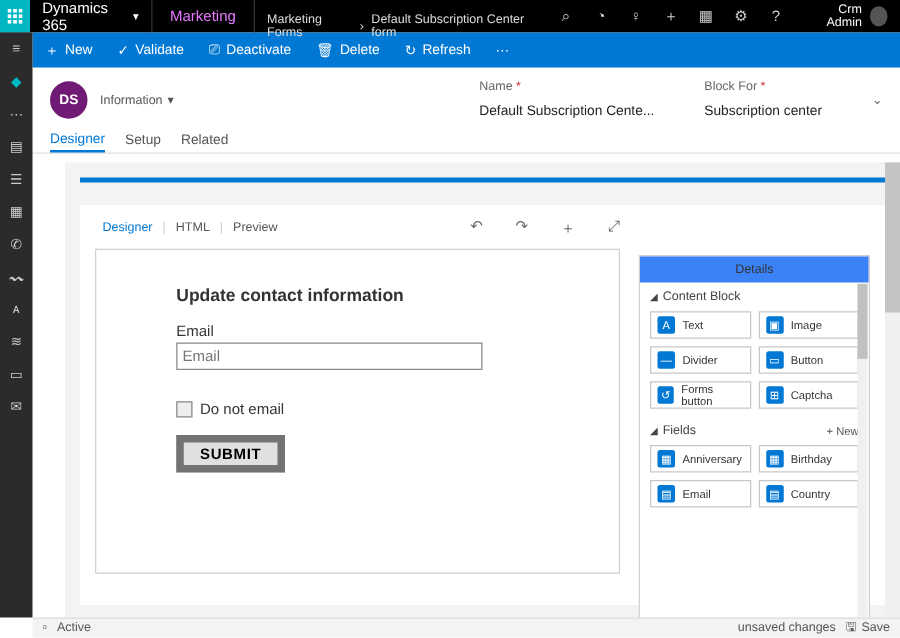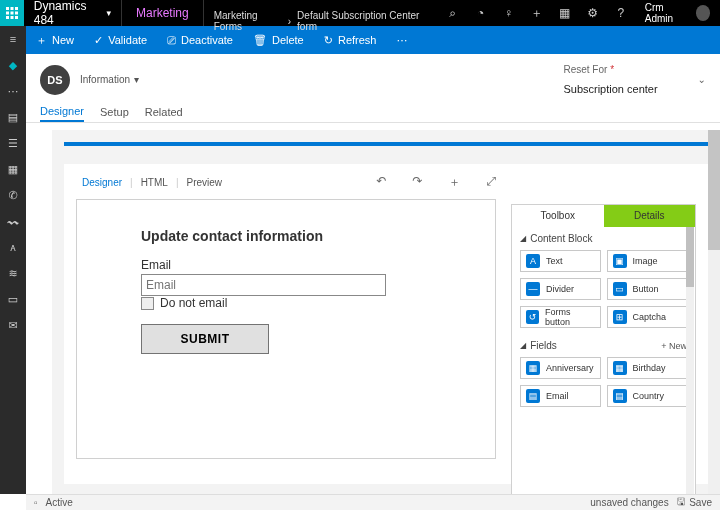--- a/index.html
+++ b/index.html
@@ -8,37 +8,37 @@
 
 .topbar { height: 26px; background: #000; color: #fff; display: flex; align-items: center; }
 .topbar .waffle { width: 26px; height: 26px; background: #00b7c3; display: flex; align-items: center; justify-content: center; }
 .topbar .brand { padding: 0 10px; font-size: 12px; display: flex; align-items: center; gap: 4px; }
 .topbar .brand .chev { font-size: 9px; }
 .topbar .appname { padding: 0 14px; height: 100%; display: flex; align-items: center; color: #e879ff; border-left: 1px solid #333; border-right: 1px solid #333; font-size: 12px; }
 .topbar .breadcrumb { padding: 0 10px; font-size: 10px; color: #ddd; display: flex; align-items: center; gap: 6px; margin-top: 16px; }
 .topbar .spacer { flex: 1; }
 .topbar .icons { display: flex; height: 100%; }
 .topbar .tbicon { width: 28px; display: flex; align-items: center; justify-content: center; font-size: 12px; color: #ccc; }
-.topbar .user { padding: 0 10px; display: flex; align-items: center; gap: 6px; font-size: 10px; }
+.topbar .user { padding: 0 10px; display: flex; align-items: center; gap: 6px; font-size: 10px; text-align: right; }
 .topbar .avatar { width: 16px; height: 16px; border-radius: 50%; background: #555; }
 
 
 .cmdbar { height: 28px; background: #0078d4; color: #fff; display: flex; align-items: center; margin-left: 26px; }
 .cmdbar .cmd { display: flex; align-items: center; gap: 5px; padding: 0 10px; font-size: 11px; cursor: pointer; }
 .cmdbar .cmd .ic { font-size: 11px; }
 .cmdbar .more { padding: 0 10px; }
 
 
 .leftrail { position: absolute; left: 0; top: 26px; bottom: 16px; width: 26px; background: #2b2b2b; display: flex; flex-direction: column; }
 .leftrail .rb { width: 26px; height: 26px; display: flex; align-items: center; justify-content: center; color: #ccc; font-size: 11px; cursor: pointer; }
 .leftrail .rb.sel { color: #00b7c3; }
 
 
 .hdr { margin-left: 26px; padding: 10px 14px 6px 14px; display: flex; align-items: center; gap: 10px; }
-.hdr .badge { width: 30px; height: 30px; border-radius: 50%; background: #404040; color: #fff; display: flex; align-items: center; justify-content: center; font-weight: 600; font-size: 11px; }
+.hdr .badge { width: 30px; height: 30px; border-radius: 50%; background: #701a75; color: #fff; display: flex; align-items: center; justify-content: center; font-weight: 600; font-size: 11px; }
 .hdr .titleblk .sub { font-size: 10px; color: #555; display: flex; align-items: flex-end; gap: 4px; }
 .hdr .titleblk .main { font-size: 14px; color: #222; }
 .hdr .fields { margin-left: auto; display: flex; gap: 40px; padding-right: 30px; }
 .hdr .fld .lbl { font-size: 10px; color: #666; }
 .hdr .fld .lbl .req { color: #d13438; }
 .hdr .fld .val { font-size: 11px; color: #222; margin-top: 8px; }
 .hdr .expand { color: #666; font-size: 10px; align-self: center; cursor:pointer; }
 
 
 .tabs { margin-left: 26px; padding: 0 14px; display: flex; gap: 16px; height: 22px; align-items: center; border-bottom: 1px solid #e0e0e0; }
@@ -53,28 +53,28 @@
 .editor-tabs .etab { padding: 2px 6px; cursor: pointer; }
 .editor-tabs .etab.active { color: #0078d4; }
 .editor-tabs .sep { color: #ccc; }
 .editor-tabs .tools { margin-left: auto; display: flex; gap: 26px; color: #666; font-size: 12px; padding-right: 200px; }
 .editor-tabs .tools span { cursor: pointer; }
 
 .pagecanvas { border: 1px solid #d0d0d0; margin-top: 8px; padding: 28px 64px; height: 260px; width: 420px; }
 .pagecanvas h2 { font-size: 14px; font-weight: 700; margin-bottom: 14px; }
 .pagecanvas .flabel { font-size: 12px; margin-bottom: 2px; }
 .pagecanvas input[type=text] { width: 245px; height: 22px; border: 1px solid #888; padding: 2px 4px; font-size: 12px; color: #888; }
-.pagecanvas .chkrow { display: flex; align-items: center; gap: 6px; font-size: 12px; }
+.pagecanvas .chkrow { margin-top: 24px; display: flex; align-items: center; gap: 6px; font-size: 12px; }
 .pagecanvas .chk { width: 13px; height: 13px; border: 1px solid #888; background: #eee; }
-.pagecanvas .submit { margin-top: 14px; width: 128px; height: 30px; background: #e0e0e0; border: 1px solid #737373; font-size: 12px; font-weight: 700; letter-spacing: 0.5px; cursor: pointer; }
+.pagecanvas .submit { margin-top: 14px; width: 87px; height: 30px; background: #e0e0e0; border: 6px solid #737373; font-size: 12px; font-weight: 700; letter-spacing: 0.5px; cursor: pointer; }
 
 
 .toolbox { position: absolute; top: 40px; right: 12px; width: 185px; border: 1px solid #d0d0d0; background: #fff; height: 300px; overflow: hidden; }
 .toolbox .tbx-tabs { display: flex; }
-.toolbox .tbx-tab { flex: 1; text-align: center; padding: 5px 0; font-size: 10px; background: #84cc16; cursor: pointer; }
+.toolbox .tbx-tab { flex: 1; text-align: center; padding: 5px 0; font-size: 10px; background: #3b82f6; cursor: pointer; }
 .toolbox .tbx-tab.active { background: #fff; border-bottom: 1px solid #fff; }
 .toolbox .section { padding: 6px 8px; }
 .toolbox .sechdr { font-size: 10px; color: #444; display: flex; align-items: center; gap: 4px; }
 .toolbox .sechdr .tri { font-size: 8px; }
 .toolbox .sechdr .addnew { margin-left: auto; font-size: 9px; color: #555; }
 .toolbox .grid { display: grid; grid-template-columns: 1fr 1fr; gap: 6px; margin-top: 6px; }
 .toolbox .tile { border: 1px solid #c8c8c8; height: 22px; display: flex; align-items: center; gap: 6px; padding: 0 5px; font-size: 9px; cursor: grab; }
 .toolbox .tile .ticon { width: 14px; height: 14px; background: #0078d4; border-radius: 2px; display: flex; align-items: center; justify-content: center; color: #fff; font-size: 9px; }
 .toolbox .scrollbar { position: absolute; right: 1px; top: 22px; bottom: 1px; width: 8px; background: #f0f0f0; }
 .toolbox .thumb { position: absolute; right: 0; top: 0; width: 8px; height: 60px; background: #c0c0c0; }
@@ -97,21 +97,21 @@
         <rect x="9" y="0" width="3" height="3" fill="#fff"></rect>
         <rect x="0" y="4.5" width="3" height="3" fill="#fff"></rect>
         <rect x="4.5" y="4.5" width="3" height="3" fill="#fff"></rect>
         <rect x="9" y="4.5" width="3" height="3" fill="#fff"></rect>
         <rect x="0" y="9" width="3" height="3" fill="#fff"></rect>
         <rect x="4.5" y="9" width="3" height="3" fill="#fff"></rect>
         <rect x="9" y="9" width="3" height="3" fill="#fff"></rect>
       </svg>
   </div>
   <div class="brand">
-    <span>Dynamics 484</span>
+    <span>Dynamics 365</span>
     <span class="chev">▾</span>
   </div>
   <div class="appname">Marketing</div>
   <div class="breadcrumb">
     <span>Marketing Forms</span>
     <span>›</span>
     <span>Default Subscription Center form</span>
   </div>
   <div class="spacer"></div>
   <div class="icons">
@@ -172,21 +172,25 @@
   <div class="badge">DS</div>
   <div class="titleblk">
     <div class="sub">
         <span>Information</span>
         <span>▾</span>
       </div>
     <div class="main">Default Subscription Center form</div>
   </div>
   <div class="fields">
     <div class="fld">
-      <div class="lbl"><span>Reset For</span> <span class="req">*</span></div>
+      <div class="lbl"><span>Name</span> <span class="req">*</span></div>
+      <div class="val">Default Subscription Cente...</div>
+    </div>
+    <div class="fld">
+      <div class="lbl"><span>Block For</span> <span class="req">*</span></div>
       <div class="val">Subscription center</div>
     </div>
   </div>
   <div class="expand">⌄</div>
 </div>
 
 <div class="tabs">
   <div class="tab active">Designer</div>
   <div class="tab">Setup</div>
   <div class="tab">Related</div>
@@ -216,21 +220,20 @@
       <input type="text" placeholder="Email" style="">
       <div class="chkrow">
         <div class="chk"></div>
         <span>Do not email</span>
       </div>
       <button class="submit">SUBMIT</button>
     </div>
 
     <div class="toolbox">
       <div class="tbx-tabs">
-        <div class="tbx-tab active">Toolbox</div>
         <div class="tbx-tab">Details</div>
       </div>
       <div class="section">
         <div class="sechdr">
             <span class="tri">◢</span>
             <span>Content Block</span>
           </div>
         <div class="grid">
           <div class="tile">
               <div class="ticon">A</div>

